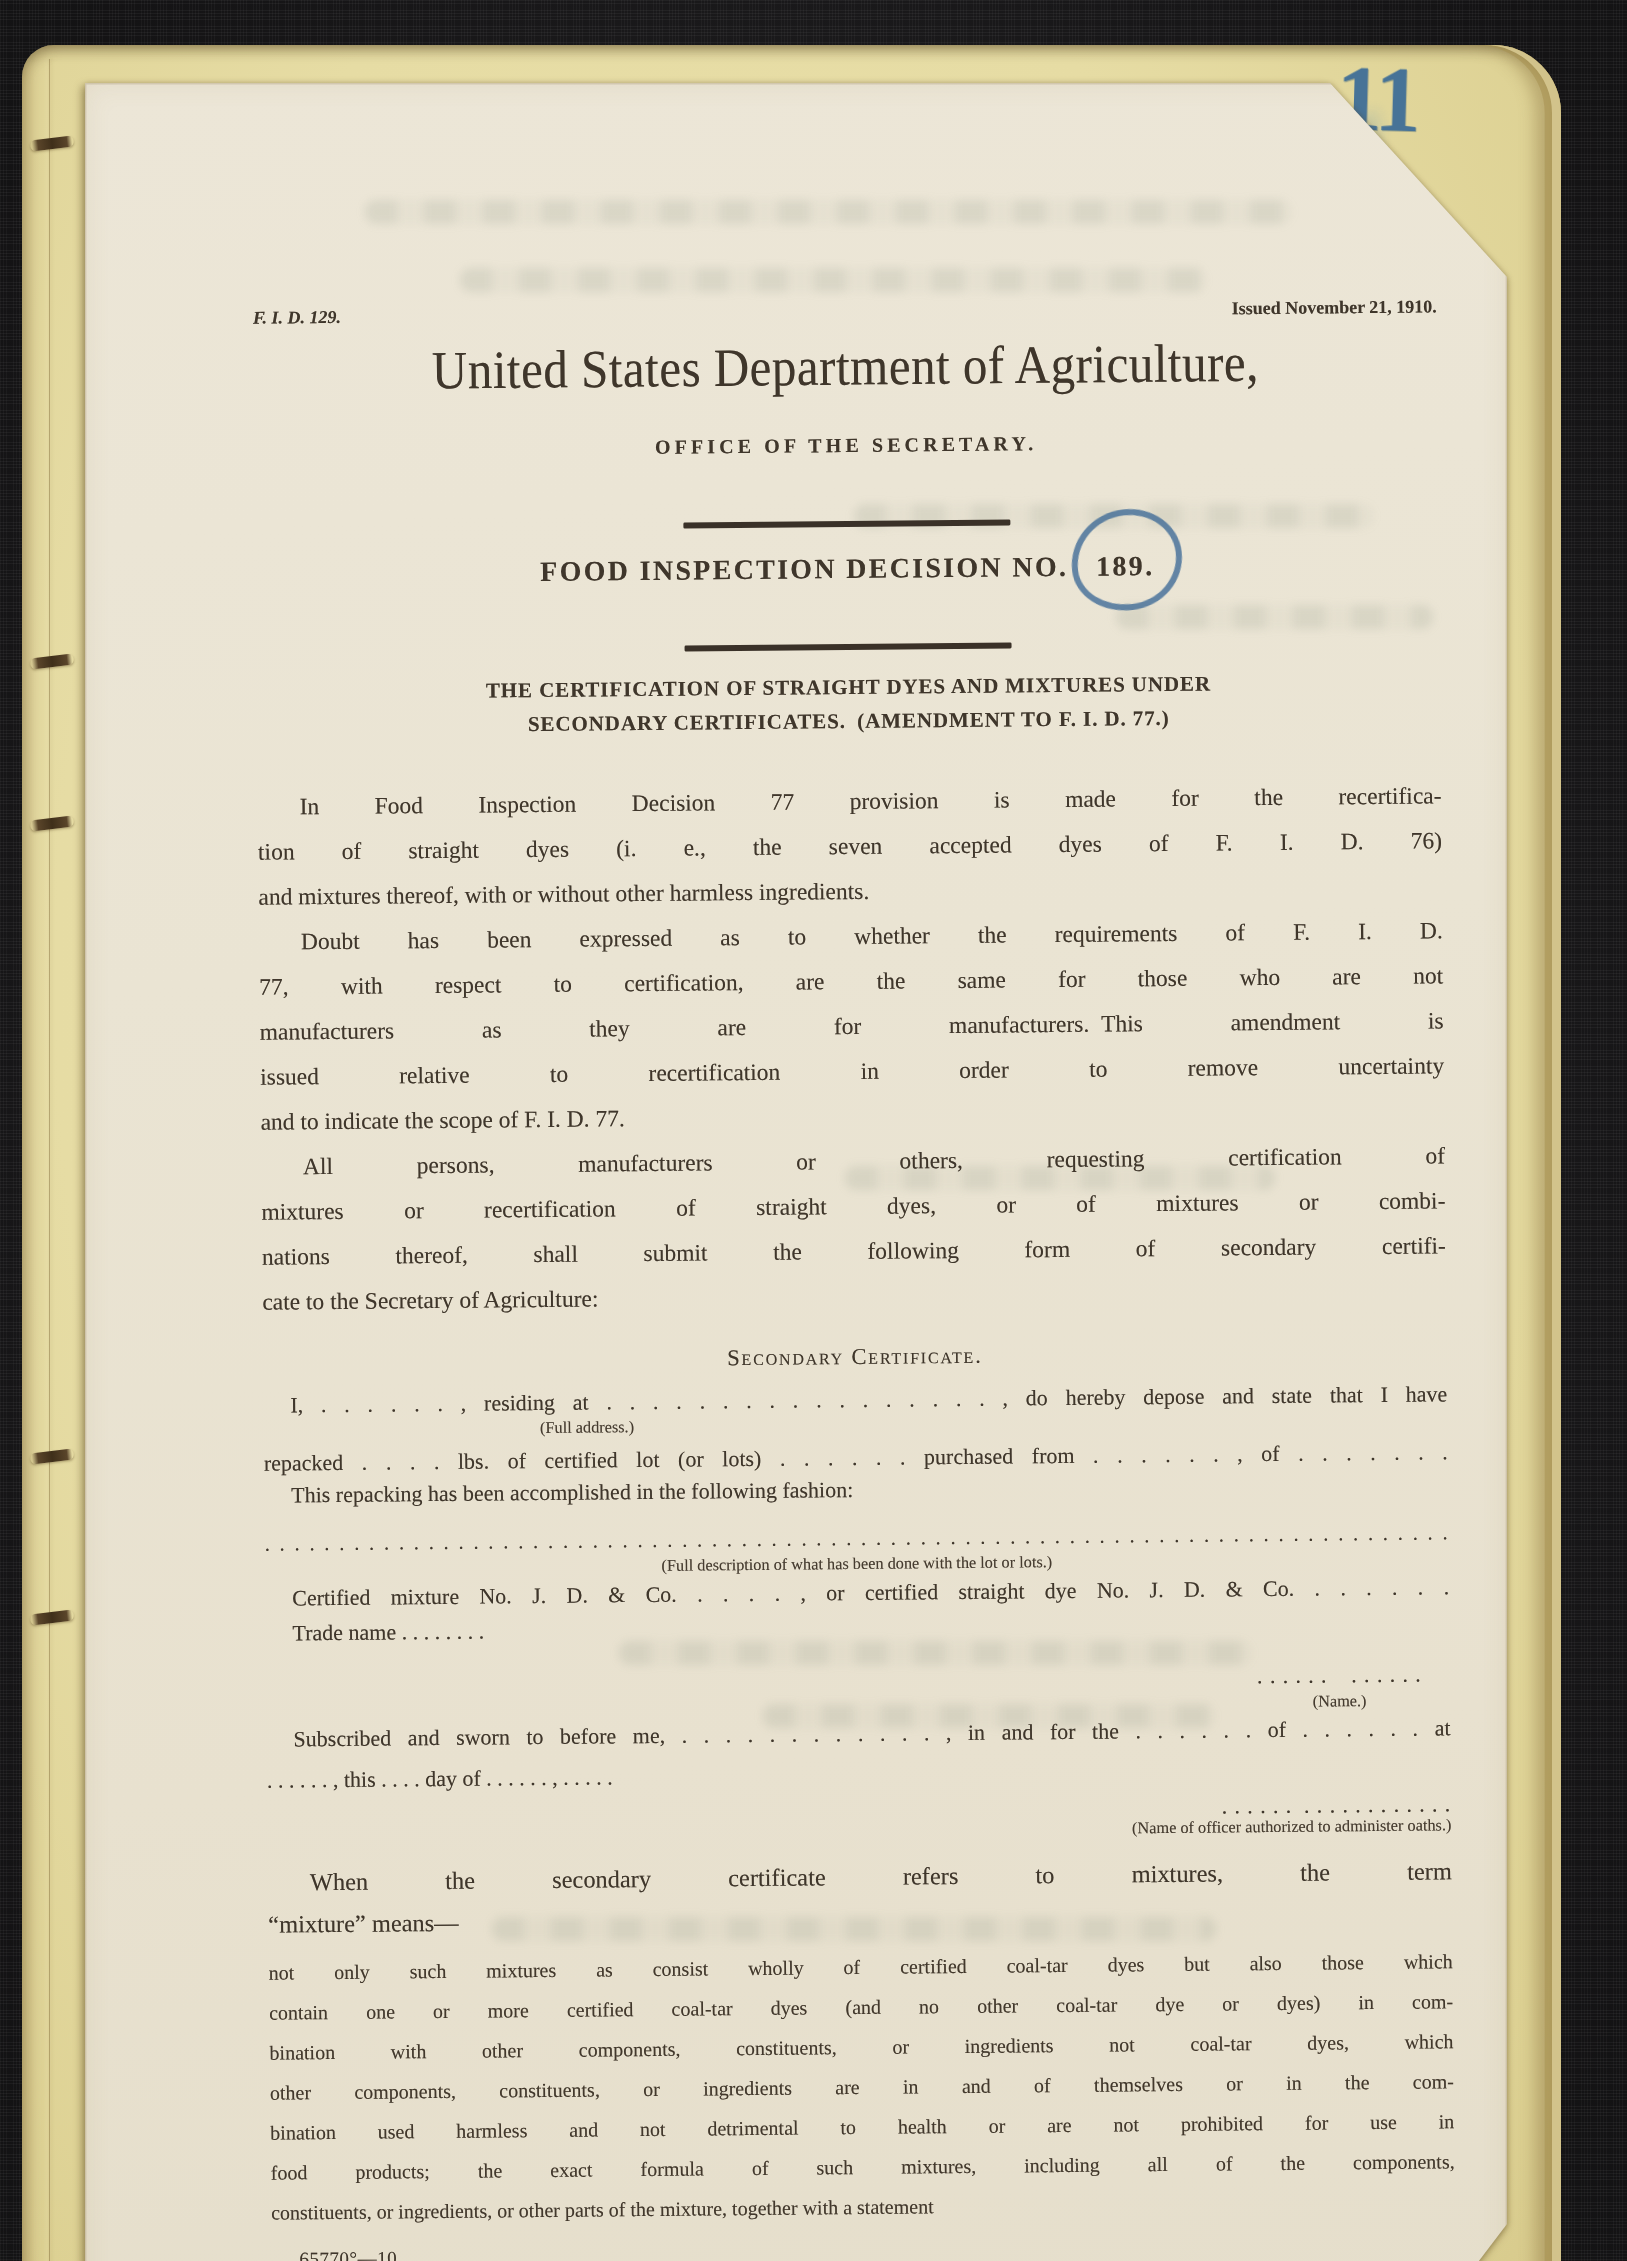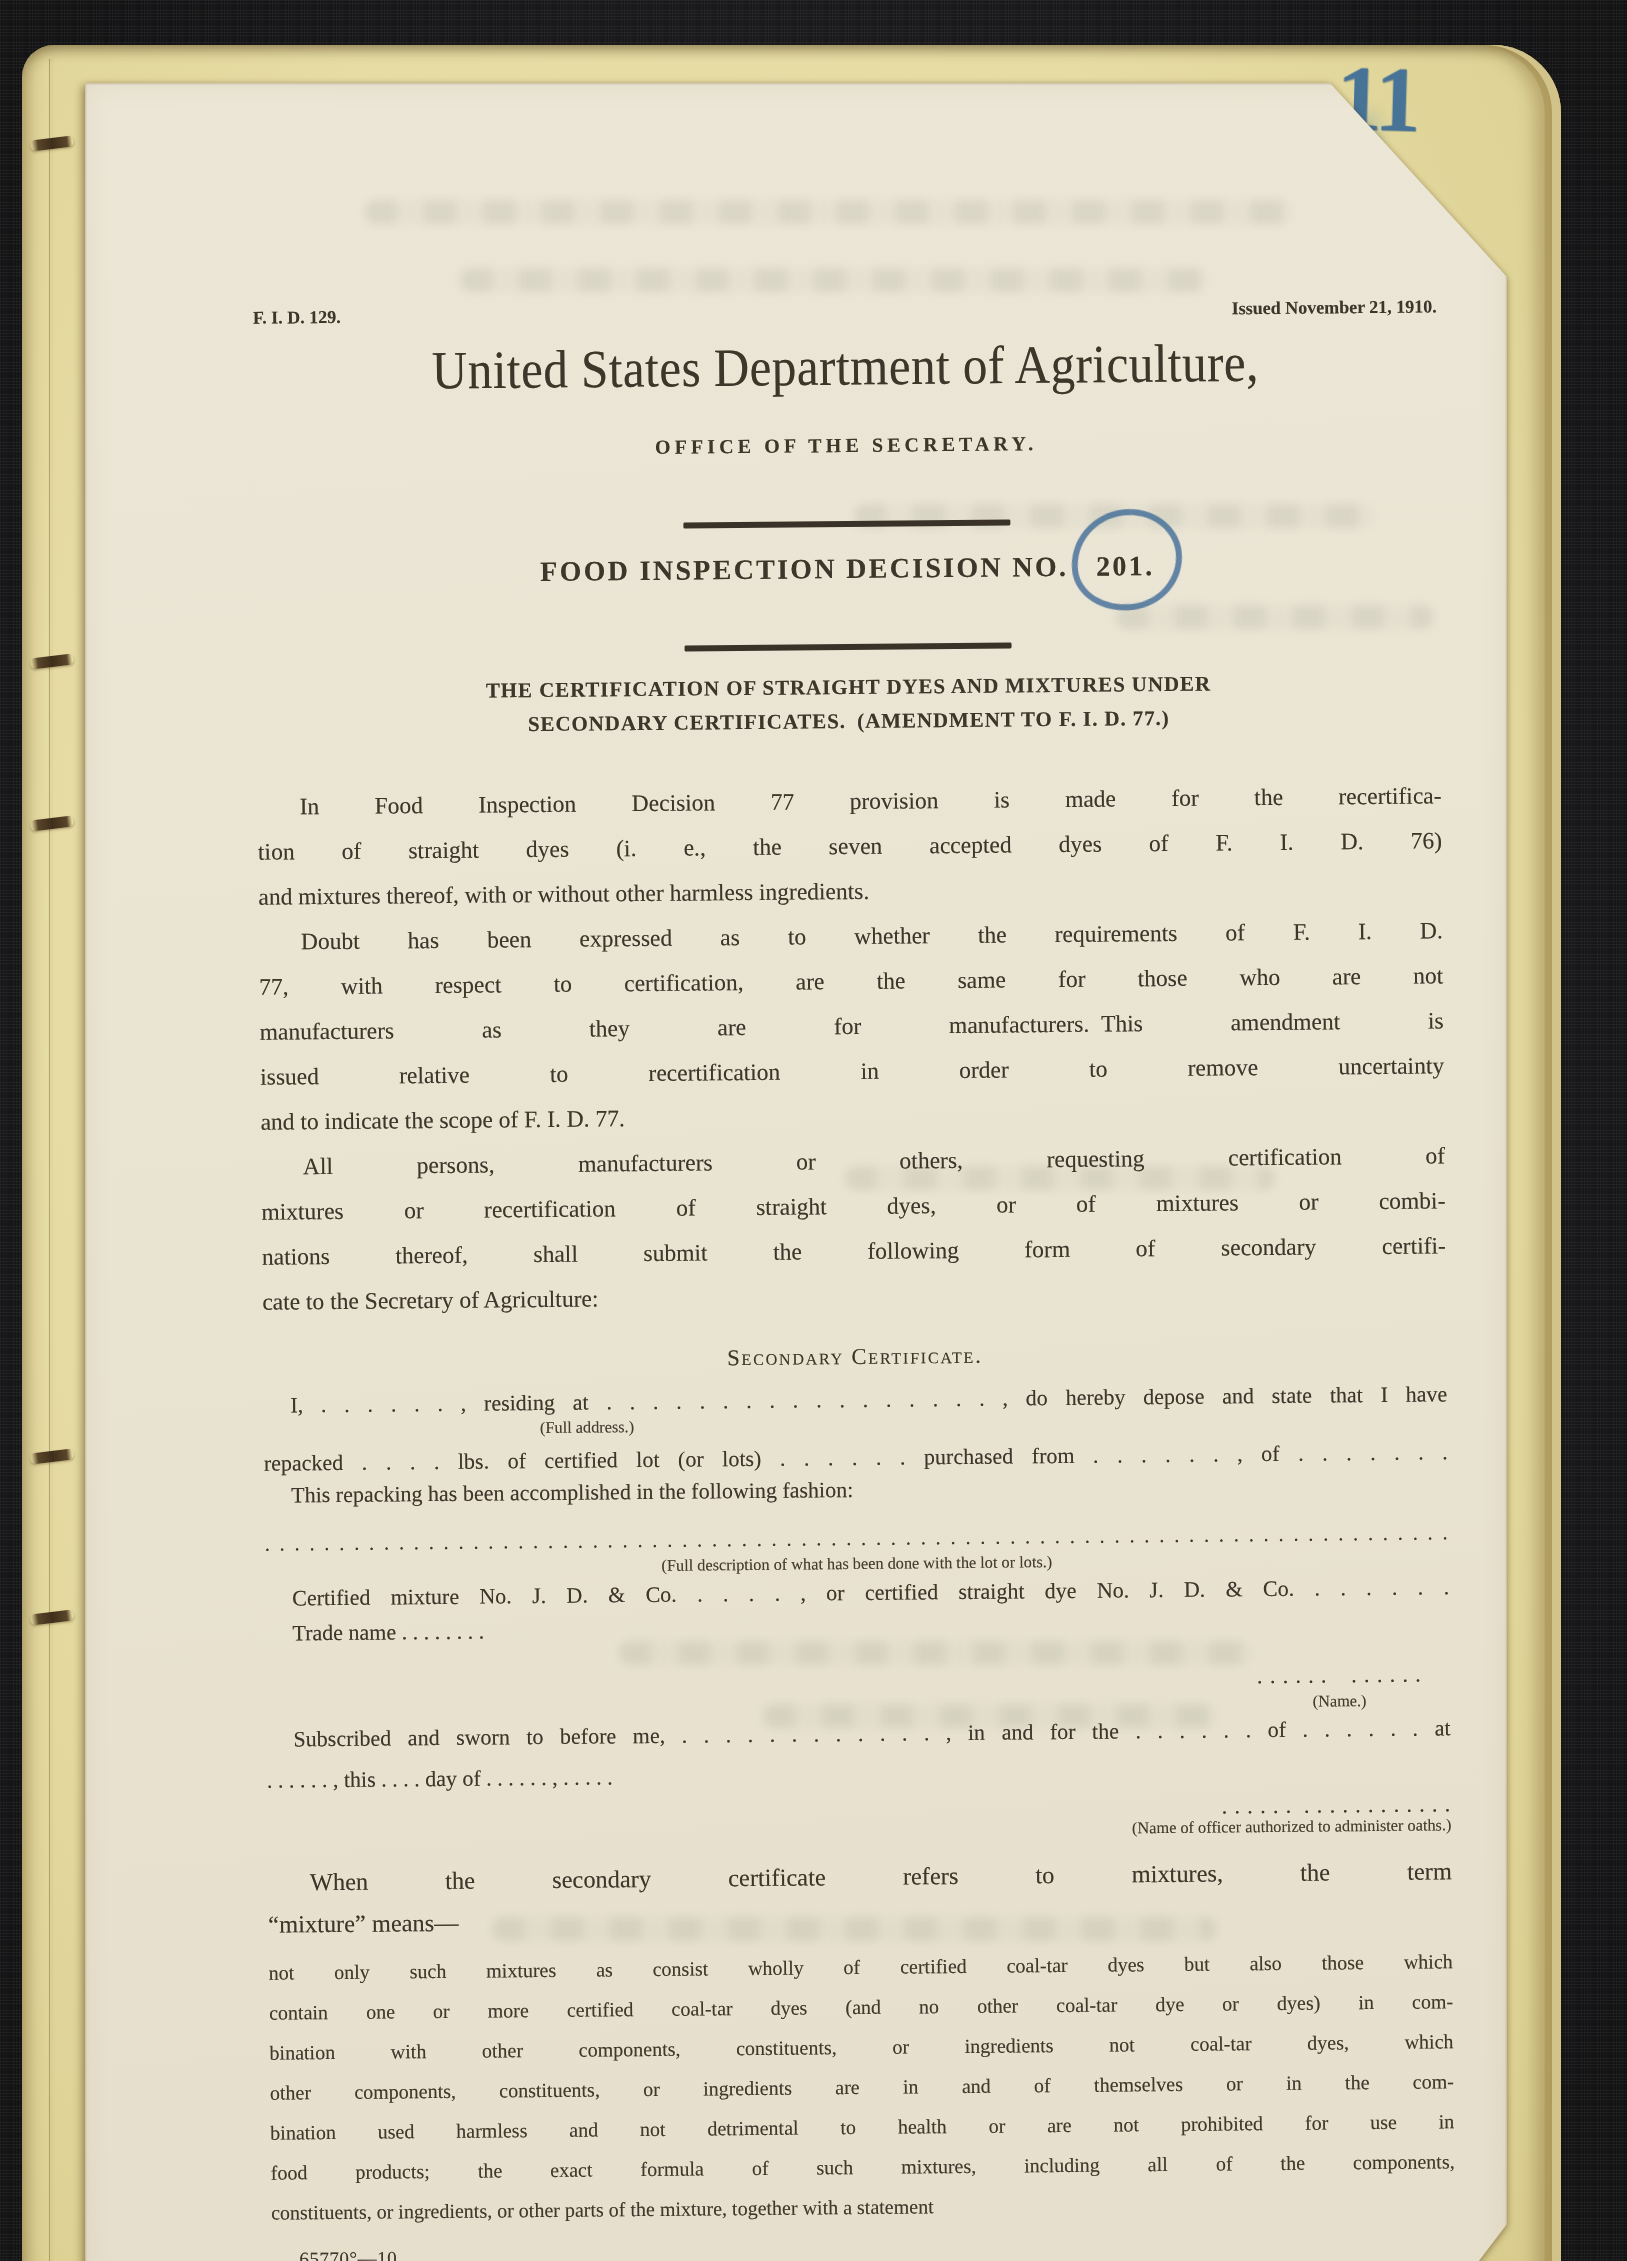--- a/index.html
+++ b/index.html
@@ -66,21 +66,21 @@
   .txt{
     position:absolute;left:174px;top:0;width:1184px;height:100%;
     color:#3f362b;transform:rotate(-0.55deg);transform-origin:50% 38%;
     text-shadow:0 0 0.5px rgba(62,53,42,0.45);
   }
   .abs{position:absolute;width:100%;}
   .j{text-align:justify;text-align-last:justify;}
   .ind{text-indent:42px;}
   .ind2{text-indent:27px;}
   .fid-row{top:218px;font-size:18px;font-weight:700;line-height:22.6px;}
-  .fid-left{float:left;}
+  .fid-left{float:left;font-style:italic;}
   .fid-right{float:right;}
   .title{top:257px;font-size:49px;line-height:54px;text-align:center;transform:scaleY(1.10);letter-spacing:0.5px;white-space:nowrap;}
   .office{top:350px;font-size:20px;font-weight:700;letter-spacing:4.1px;text-align:center;line-height:24.4px;}
   .rule{position:absolute;left:50%;transform:translateX(-50%);width:327px;height:5.9px;background:#3a3128;border-radius:1.4px;}
   .rule1{top:438px;}
   .rule2{top:561px;}
   .decision{top:469px;font-size:28px;font-weight:700;letter-spacing:2.3px;line-height:33px;text-align:center;white-space:nowrap;}
   .dec-num{position:relative;display:inline-block;}
   .blue-circle{
     position:absolute;left:-25px;right:-28px;top:-40px;bottom:-28px;
@@ -147,21 +147,21 @@
         <div class="abs title">United States Department of Agriculture,</div>
         <div class="abs office">OFFICE OF THE SECRETARY.</div>
 
         <div class="rule rule1"></div>
 
         <div class="abs decision">
           <span>FOOD INSPECTION DECISION NO.</span>
           <span>&nbsp;</span>
           <span class="dec-num">
             <span class="blue-circle"></span>
-            <span>201.</span>
+            <span>189.</span>
           </span>
         </div>
 
         <div class="rule rule2"></div>
 
         <div class="abs headline">
           <div>THE CERTIFICATION OF STRAIGHT DYES AND MIXTURES UNDER</div>
           <div>SECONDARY CERTIFICATES. (AMENDMENT TO F. I. D. 77.)</div>
         </div>
 

